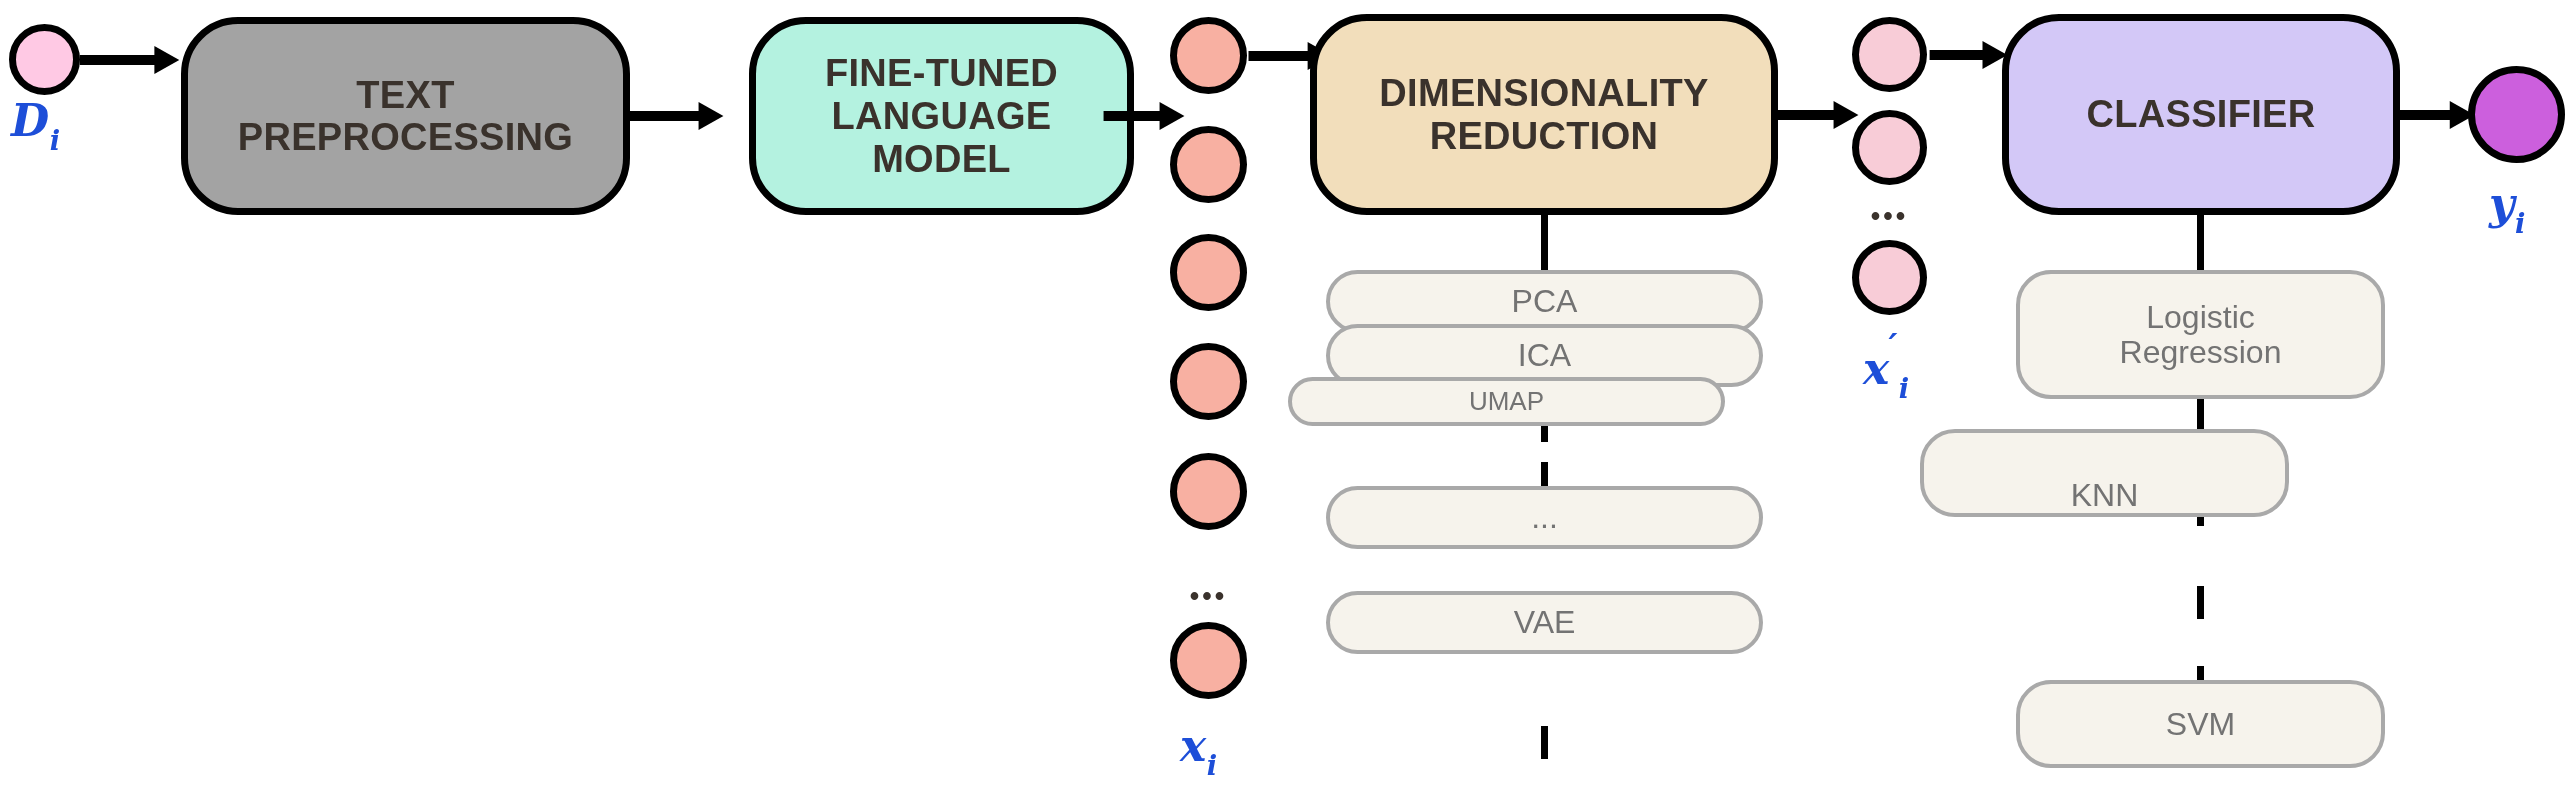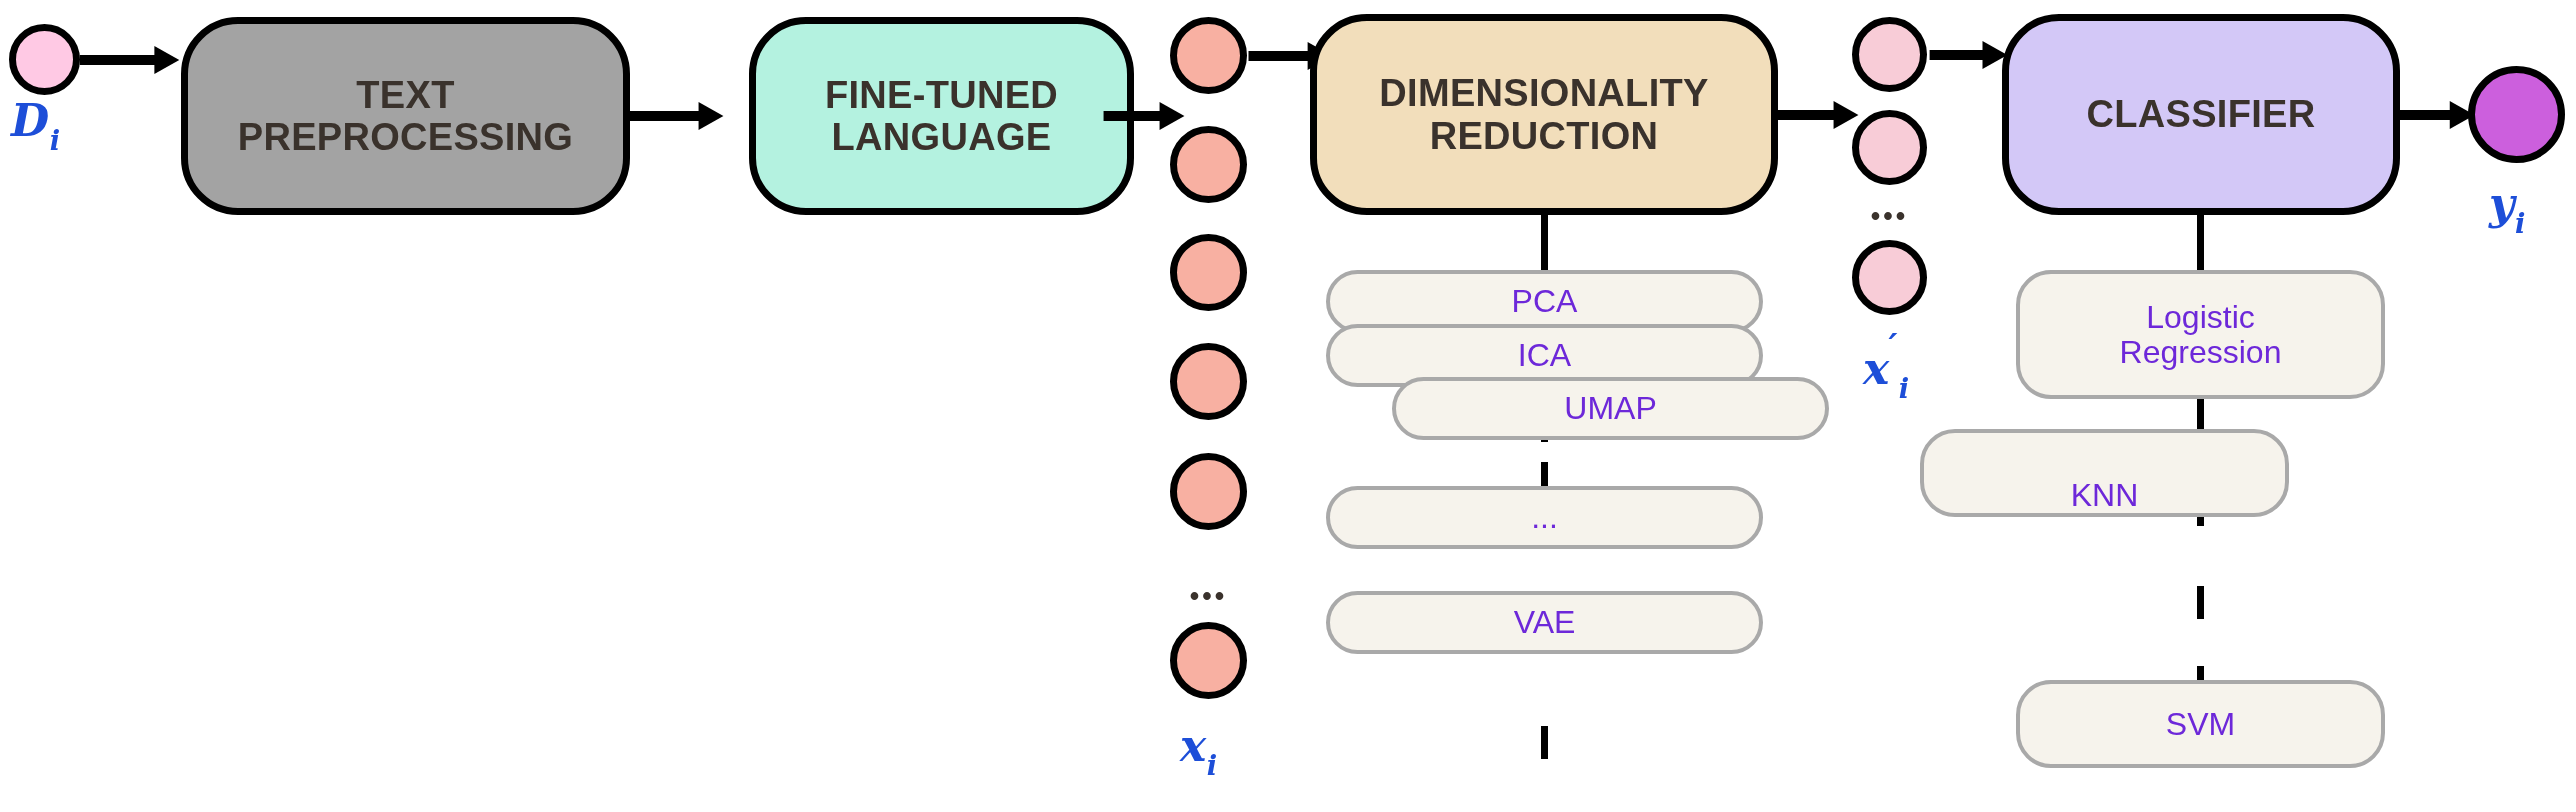--- a/index.html
+++ b/index.html
@@ -25,21 +25,21 @@
 
   
   .opt-pill{
     position:absolute;
     box-sizing:border-box;
     background:#f6f3ec;
     border:4.7px solid #a9a9a9;
     border-radius:35px;
     display:flex;align-items:center;justify-content:center;
     text-align:center;
-    color:#6d28d9;
+    color:#737373;
     font-weight:normal;
     line-height:1.08;
   }
 
   
   .node{
     position:absolute;
     box-sizing:border-box;
     border:7px solid #000000;
     border-radius:50%;
@@ -115,20 +115,21 @@
     <svg width="96" height="28" viewBox="0 0 122 36">
       <line x1="0" y1="18" x2="98" y2="18" stroke="#000" stroke-width="13"></line>
       <polygon points="122,18 90,0 90,36" fill="#000"></polygon>
     </svg>
   </div>
 
   <div class="stage-box" style="left:721px;top:17.3px;width:385px;height:198px;background:#b4f2e0;font-size:38px;margin-left:28px;">
     <div style="text-align:center;">
       <div>FINE-TUNED</div>
       <div>LANGUAGE</div>
+      <div>MODEL</div>
     </div>
   </div>
 
   <div class="arrow" style="left:1103px;top:102px;width:82px;height:28px;">
     <svg width="82" height="28" viewBox="0 0 104 36">
       <line x1="0" y1="18" x2="80" y2="18" stroke="#000" stroke-width="13"></line>
       <polygon points="104,18 72,0 72,36" fill="#000"></polygon>
     </svg>
   </div>
 
@@ -164,21 +165,21 @@
   <div class="vline" style="left:1541px;top:515px;height:33px;"></div>
   <div class="vline" style="left:1541px;top:621px;height:33px;"></div>
   <div class="vline" style="left:1541px;top:726px;height:33px;"></div>
 
   <div class="opt-pill" style="left:1326px;top:270px;width:437px;height:63px;font-size:32px;">
     <span>PCA</span>
   </div>
   <div class="opt-pill" style="left:1326px;top:324px;width:437px;height:63px;font-size:32px;">
     <span>ICA</span>
   </div>
-  <div class="opt-pill" style="left:1392px;top:377px;width:437px;height:63px;font-size:32px;">
+  <div class="opt-pill" style="left:1288px;top:377px;width:437px;height:49px;font-size:26px;">
     <span>UMAP</span>
   </div>
   <div class="opt-pill" style="left:1326px;top:486px;width:437px;height:63px;font-size:32px;">
     <span>...</span>
   </div>
   <div class="opt-pill" style="left:1326px;top:591px;width:437px;height:63px;font-size:32px;">
     <span>VAE</span>
   </div>
 
   <div class="arrow" style="left:1777px;top:101px;width:82px;height:28px;">

